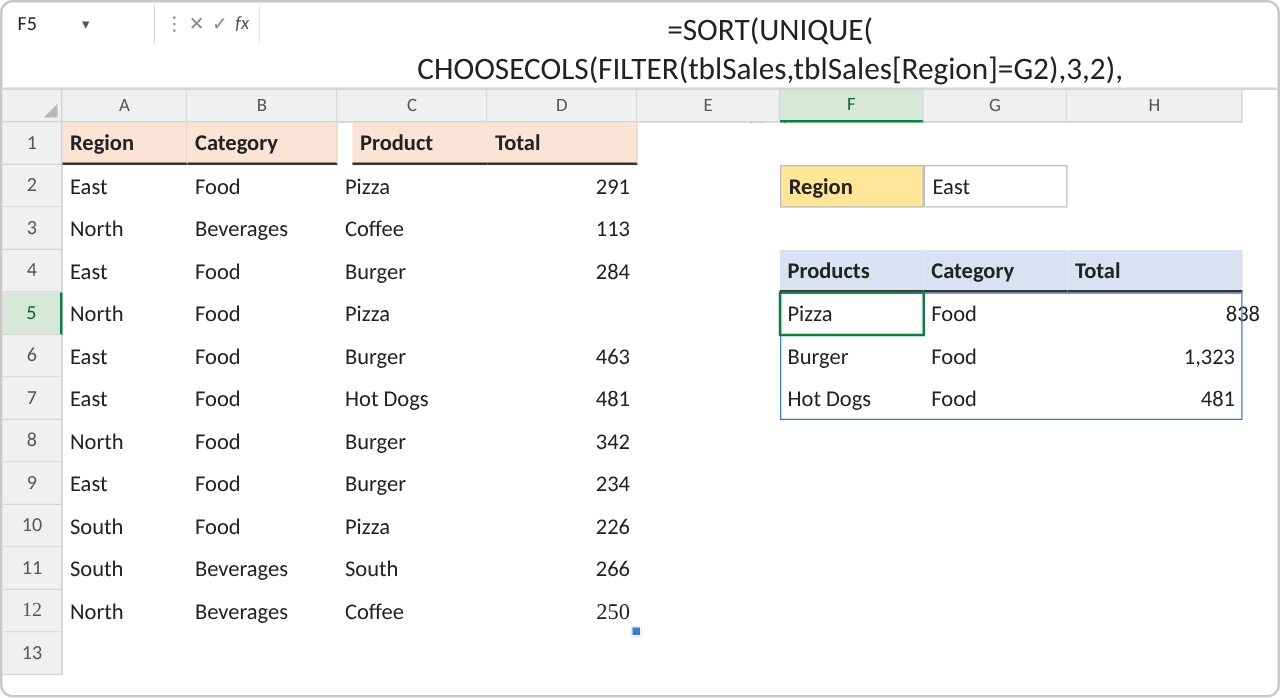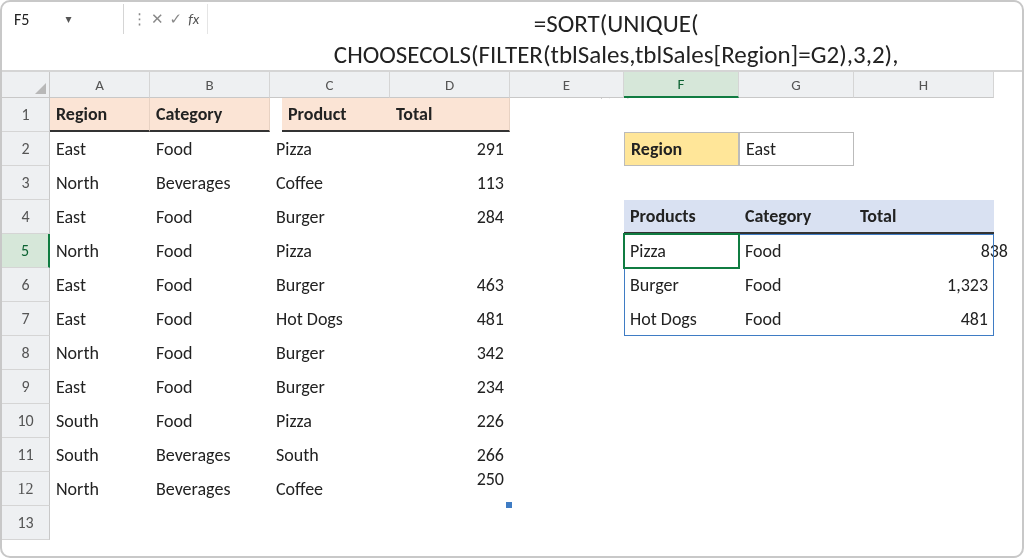--- a/index.html
+++ b/index.html
@@ -255,21 +255,21 @@
         <div class="cell " style="left: 100px; top: 306px; width: 120px; height: 34px;">Food</div>
         <div class="cell " style="left: 220px; top: 306px; width: 120px; height: 34px;">Pizza</div>
         <div class="cell  num" style="left: 340px; top: 306px; width: 120px; height: 34px;">226</div>
         <div class="cell " style="left: 0px; top: 340px; width: 100px; height: 34px;">South</div>
         <div class="cell " style="left: 100px; top: 340px; width: 120px; height: 34px;">Beverages</div>
         <div class="cell " style="left: 220px; top: 340px; width: 120px; height: 34px;">South</div>
         <div class="cell  num" style="left: 340px; top: 340px; width: 120px; height: 34px;">266</div>
         <div class="cell " style="left: 0px; top: 374px; width: 100px; height: 34px;">North</div>
         <div class="cell " style="left: 100px; top: 374px; width: 120px; height: 34px;">Beverages</div>
         <div class="cell " style="left: 220px; top: 374px; width: 120px; height: 34px;">Coffee</div>
-        <div class="cell  num" style="left: 340px; top: 364px; width: 120px; height: 34px;">250</div>
+        <div class="cell  num" style="left: 340px; top: 374px; width: 120px; height: 34px; font-family: Liberation Serif, serif;">250</div>
         <div class="cell hdr2 box-thin" style="left: 574px; top: 34px; width: 115px; height: 34px;">Region</div>
         <div class="cell box-thin" style="left: 689px; top: 34px; width: 115px; height: 34px;">East</div>
         <div class="cell hdr3 line-b" style="left: 574px; top: 102px; width: 115px; height: 34px;">Products</div>
         <div class="cell hdr3 line-b" style="left: 689px; top: 102px; width: 115px; height: 34px;">Category</div>
         <div class="cell hdr3 line-b" style="left: 804px; top: 102px; width: 140px; height: 34px;">Total</div>
         <div class="cell " style="left: 574px; top: 136px; width: 115px; height: 34px;">Pizza</div>
         <div class="cell " style="left: 689px; top: 136px; width: 115px; height: 34px;">Food</div>
         <div class="cell  num" style="left: 824px; top: 136px; width: 140px; height: 34px;">838</div>
         <div class="cell " style="left: 574px; top: 170px; width: 115px; height: 34px;">Burger</div>
         <div class="cell " style="left: 689px; top: 170px; width: 115px; height: 34px;">Food</div>

